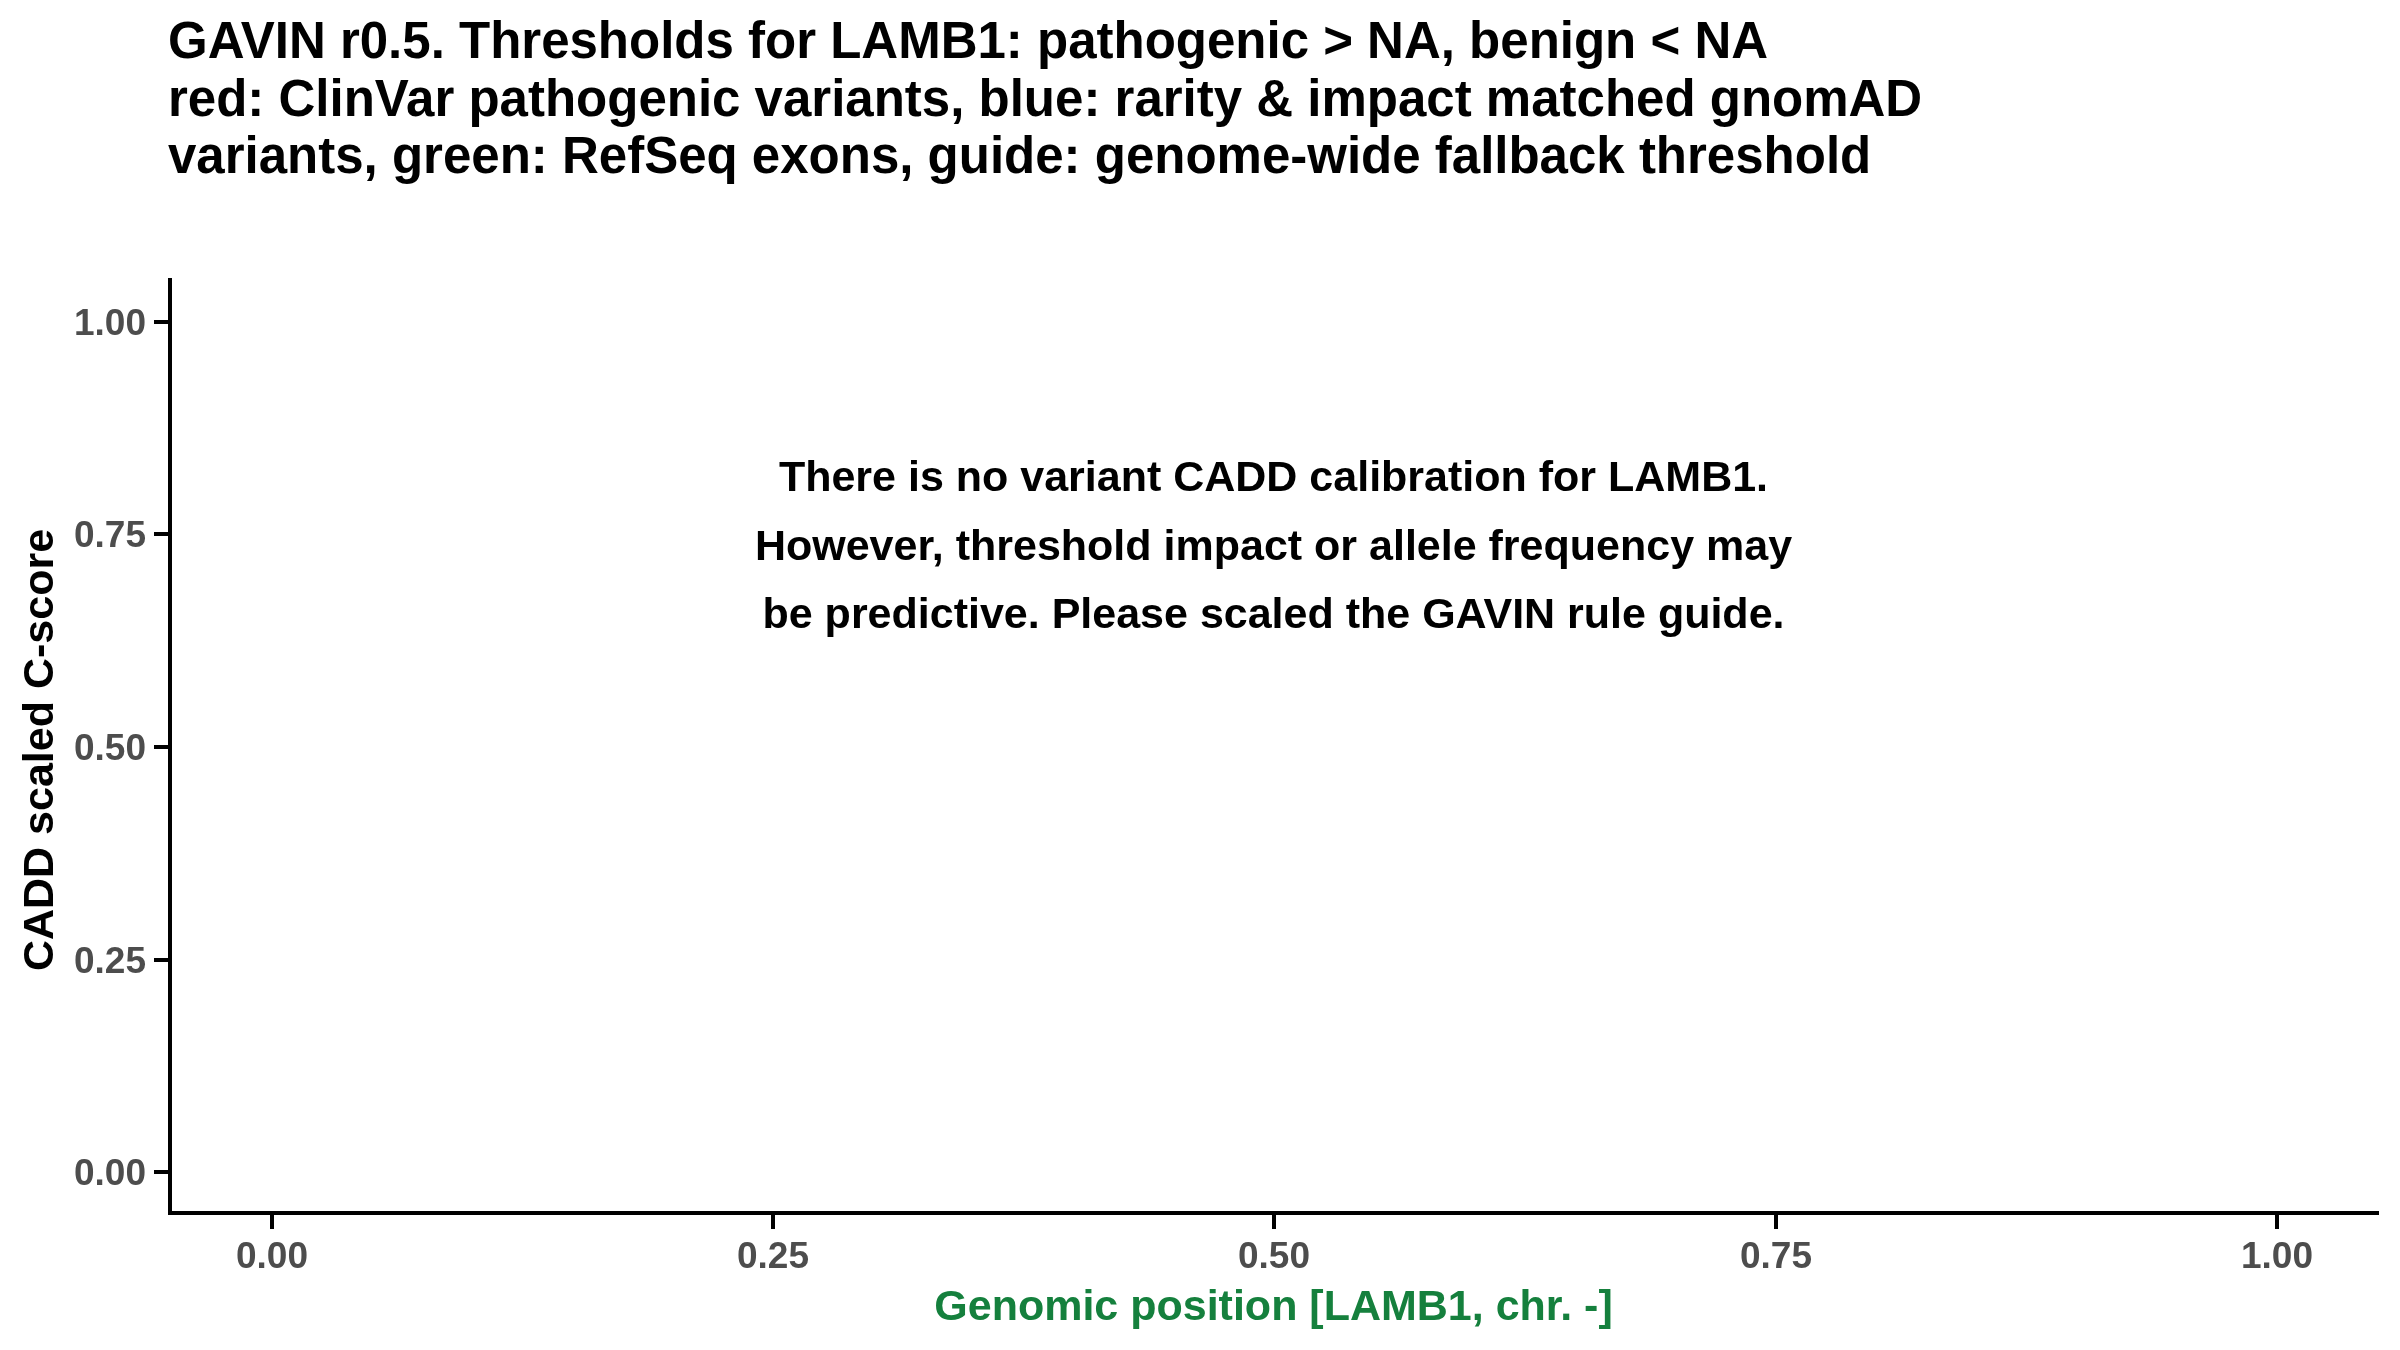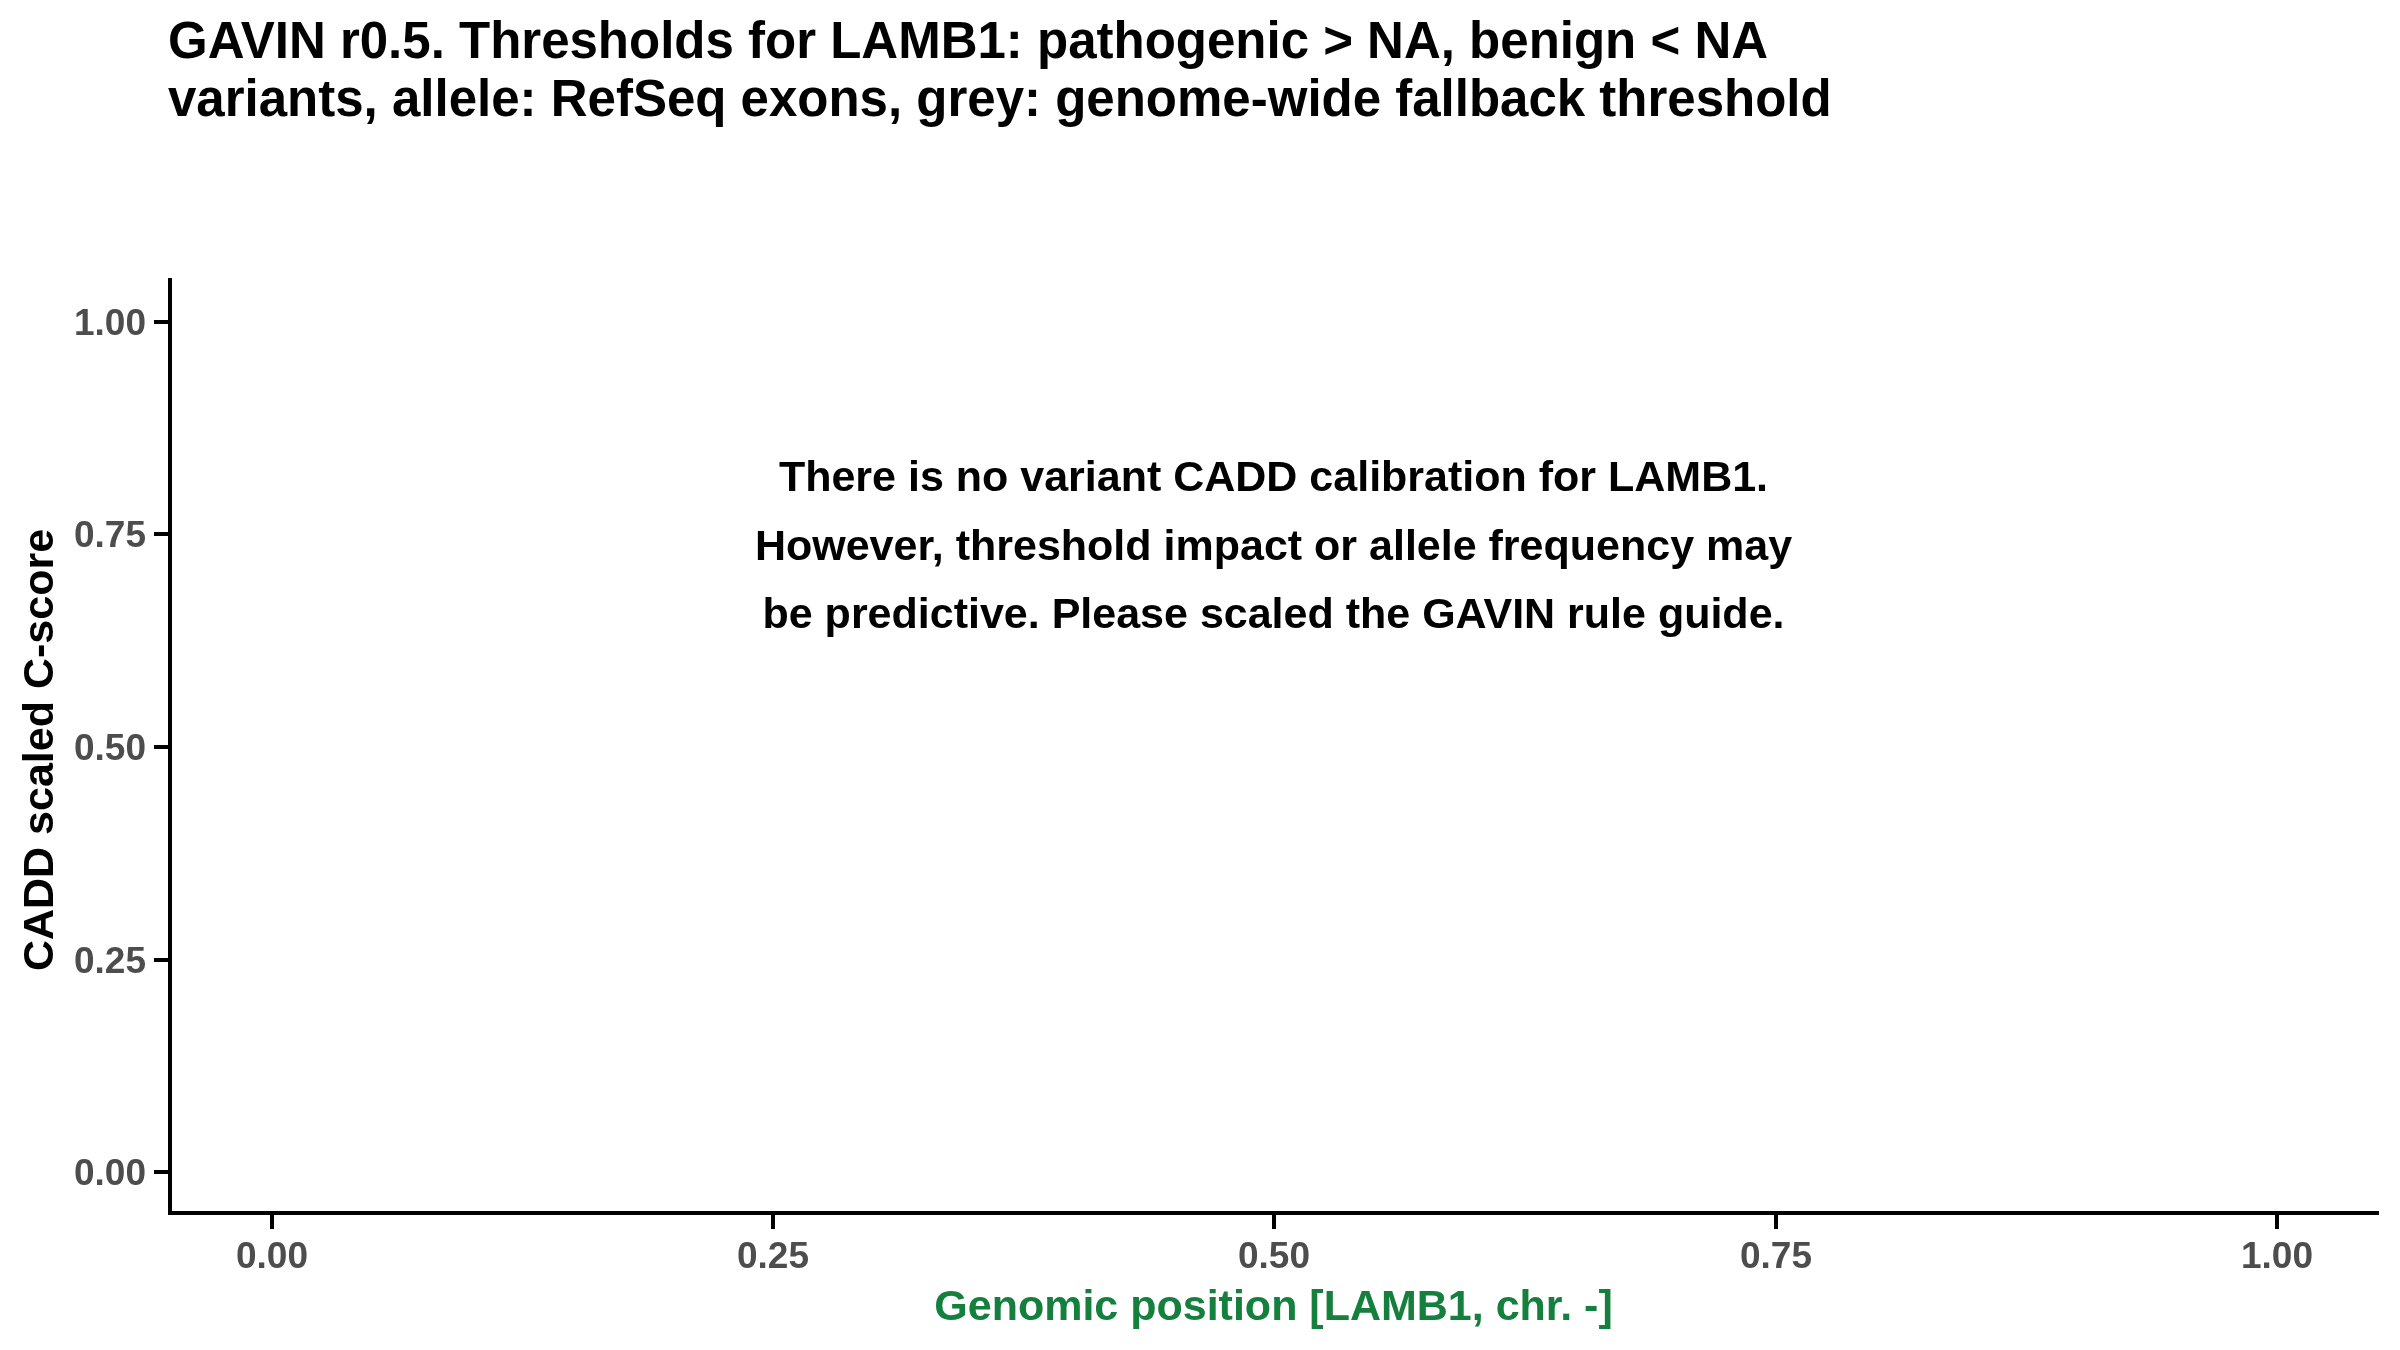--- a/index.html
+++ b/index.html
@@ -101,21 +101,22 @@
     color: #000000;
   }
 </style>
 </head>
 <body>
 
 <div class="chart">
 
   <div class="title-block">
     <div>GAVIN r0.5. Thresholds for LAMB1: pathogenic &gt; NA, benign &lt; NA</div>
-    <div>variants, allele: RefSeq exons, grey: genome-wide fallback threshold</div>
+    <div>red: ClinVar pathogenic variants, blue: rarity &amp; impact matched gnomAD</div>
+    <div>variants, green: RefSeq exons, guide: genome-wide fallback threshold</div>
   </div>
 
   <div class="axis-line-y"></div>
   <div class="axis-line-x"></div>
 
   <div class="ytick" style="top:320px;"></div>
   <div class="ytick" style="top:532px;"></div>
   <div class="ytick" style="top:745px;"></div>
   <div class="ytick" style="top:958px;"></div>
   <div class="ytick" style="top:1170px;"></div>

